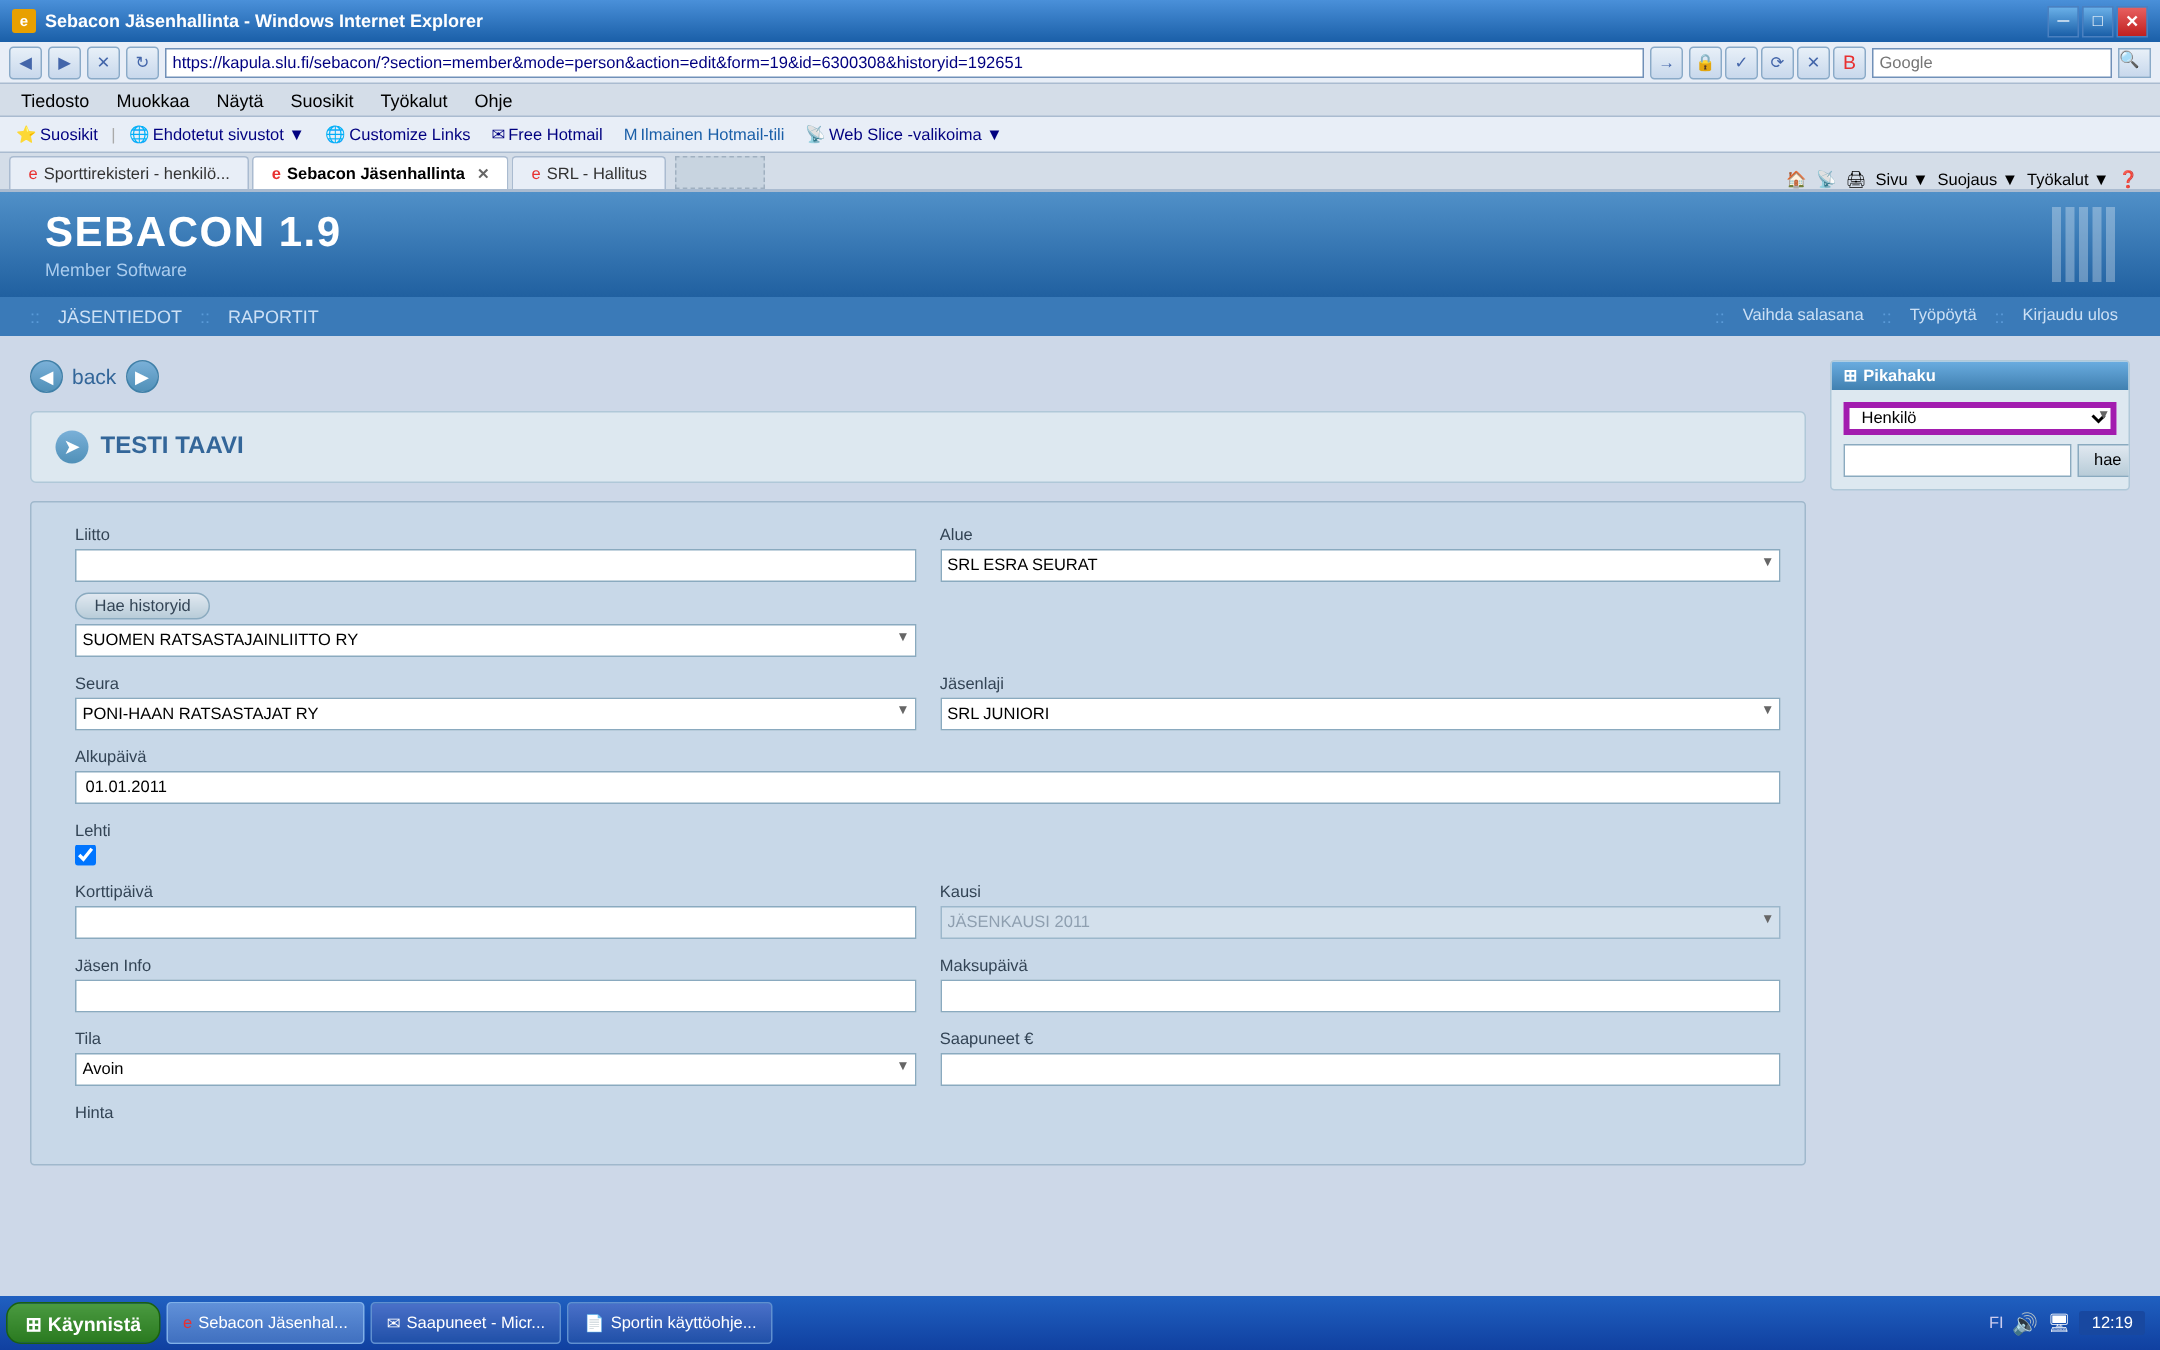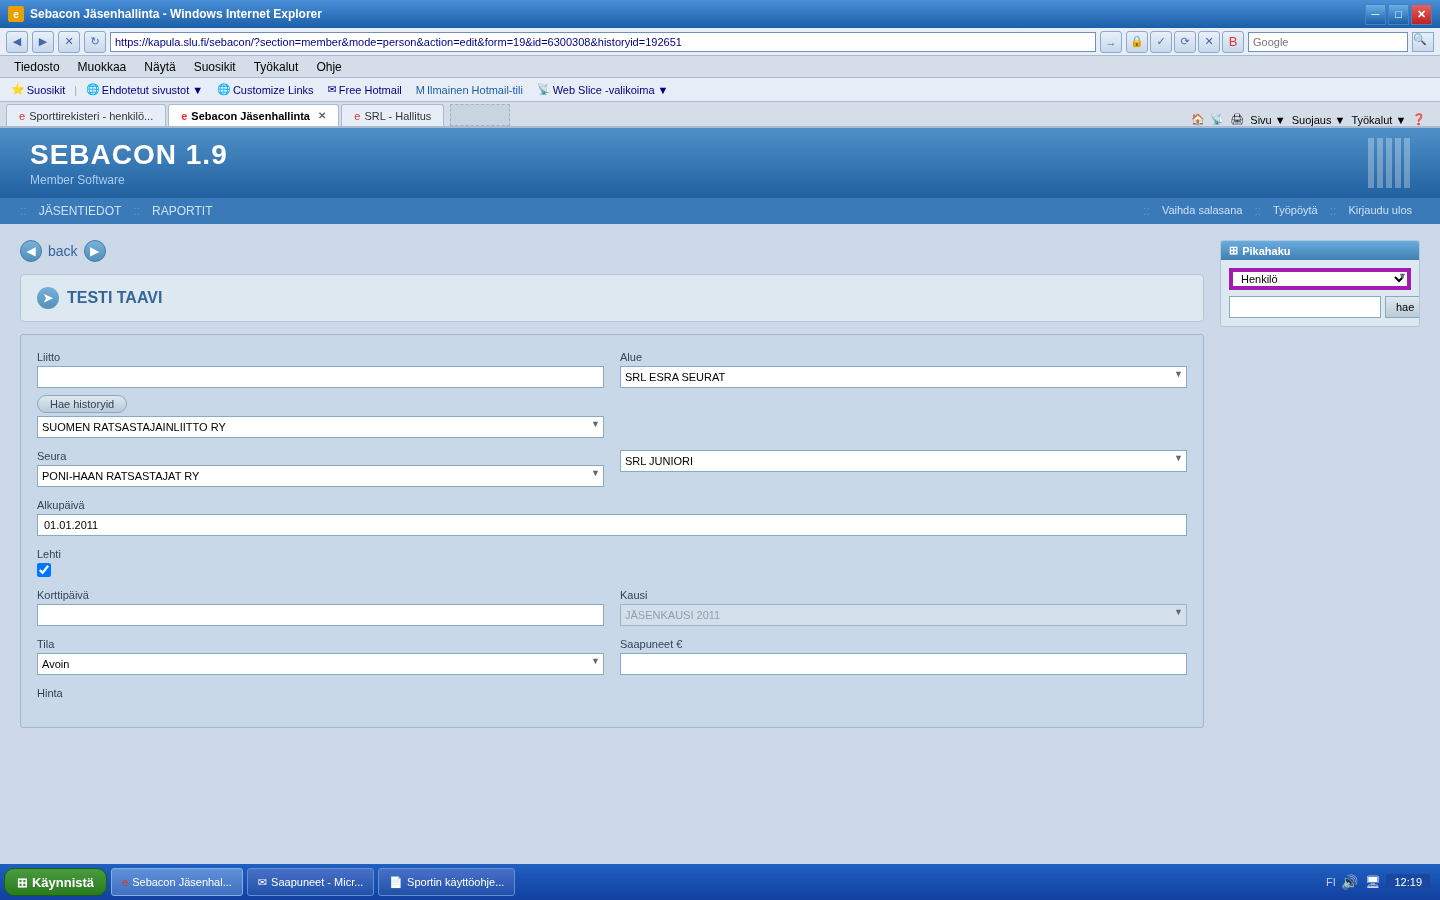--- a/index.html
+++ b/index.html
@@ -166,21 +166,21 @@
       font-size: 12px; color: white;
     }
 
     
     .form-section {
       background: #c8d8e8;
       border: 1px solid #a0b8cc;
       border-radius: 3px;
       padding: 16px;
     }
-    .form-row { display: flex; gap: 16px; margin-bottom: 12px; }
+    .form-row { display: flex; gap: 16px; margin-bottom: 12px; margin-left: 13px; }
     .form-group { display: flex; flex-direction: column; gap: 3px; }
     .form-group.half { flex: 1; }
     .form-label { font-size: 11px; color: #334455; font-weight: normal; }
     .form-input {
       height: 22px;
       border: 1px solid #8aaabf;
       background: white;
       padding: 0 6px;
       font-size: 11px;
       width: 100%;
@@ -480,20 +480,21 @@
         <div class="form-row">
           <div class="form-group half">
             <label class="form-label">Seura</label>
             <div class="select-wrapper">
               <select class="form-select">
                 <option>PONI-HAAN RATSASTAJAT RY</option>
               </select>
             </div>
           </div>
           <div class="form-group half">
+            <label class="form-label">Jäsenlaji</label>
             <div class="select-wrapper">
               <select class="form-select">
                 <option>SRL JUNIORI</option>
               </select>
             </div>
           </div>
         </div>
 
         <div class="form-row">
           <div class="form-group half">
@@ -519,20 +520,30 @@
           <div class="form-group half">
             <label class="form-label">Kausi</label>
             <div class="select-wrapper">
               <select class="form-select disabled" disabled="">
                 <option>JÄSENKAUSI 2011</option>
               </select>
             </div>
           </div>
         </div>
 
+        <div class="form-row">
+          <div class="form-group half">
+            <label class="form-label">Jäsen Info</label>
+            <input class="form-input" value="" style="">
+          </div>
+          <div class="form-group half">
+            <label class="form-label">Maksupäivä</label>
+            <input class="form-input" value="" style="">
+          </div>
+        </div>
 
         <div class="form-row">
           <div class="form-group half">
             <label class="form-label">Tila</label>
             <div class="select-wrapper">
               <select class="form-select">
                 <option>Avoin</option>
               </select>
             </div>
           </div>

